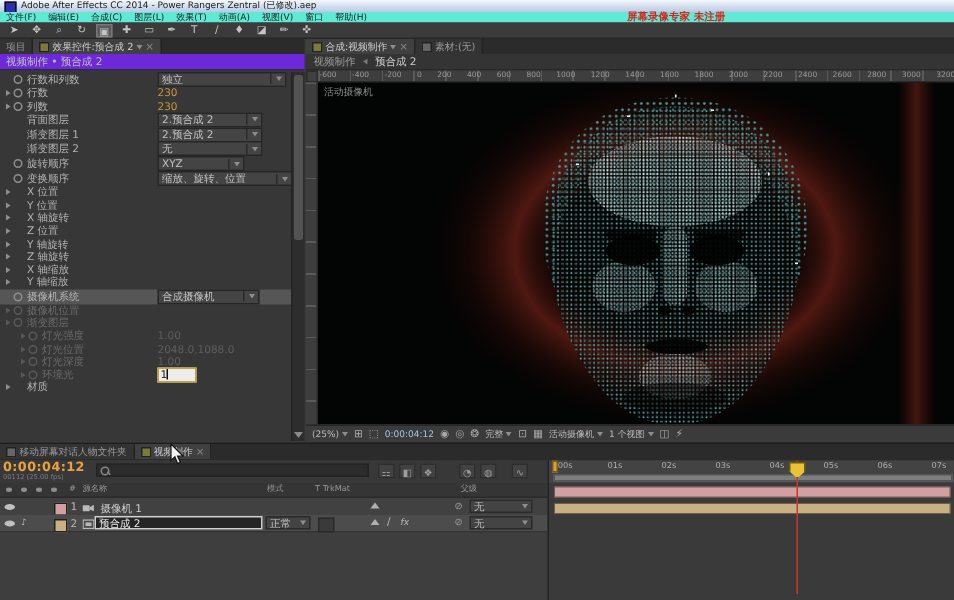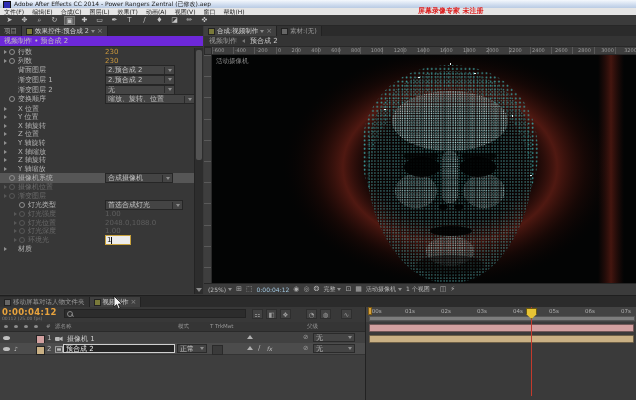--- a/index.html
+++ b/index.html
@@ -5,29 +5,29 @@
   html,body{margin:0;padding:0;background:#222;}
   #app{position:relative;width:636px;height:400px;overflow:hidden;
        font-family:"DejaVu Sans","Liberation Sans",sans-serif;
        background:#3a3a3a;color:#b8b8b8;font-size:7px;-webkit-font-smoothing:antialiased;}
   .abs{position:absolute;}
   
   #titlebar{left:0;top:0;width:636px;height:8px;
     background:linear-gradient(#f4f8fd,#cfdcee 60%,#b9cbe4);color:#222;
     font-size:6px;line-height:8px;padding-left:14px;box-sizing:border-box;white-space:nowrap;}
   #titlebar .appicon{position:absolute;left:3px;top:1px;width:6px;height:6px;background:#2d2db4;border:1px solid #111;}
-  #menubar{left:0;top:8px;width:636px;height:7px;background:#e5e5e5;color:#1c1c1c;
+  #menubar{left:0;top:8px;width:636px;height:7px;background:#5eead4;color:#1c1c1c;
     font-size:6px;line-height:7px;display:flex;gap:8px;padding-left:4px;box-sizing:border-box;}
   #menubar .watermark{position:absolute;left:418px;top:0;color:#dd2020;font-weight:bold;font-size:7px;line-height:7px;}
   #toolbar{left:0;top:15px;width:636px;height:11px;background:#3b3b3b;border-bottom:1px solid #272727;
     display:flex;align-items:center;gap:4px;padding-left:4px;box-sizing:border-box;}
   .tool{width:11px;height:9px;color:#c4c4c4;font-size:7px;line-height:9px;text-align:center;}
   .tool.sel{background:#5a5a5a;border:1px solid #777;box-sizing:border-box;}
   
-  .tabbar{background:#2b2b2b;display:flex;align-items:flex-end;height:10px;}
+  .tabbar{background:#2b2b2b;display:flex;align-items:flex-start;height:10px;}
   .tab{height:10px;display:flex;align-items:center;gap:2px;padding:0 4px;background:#333;
        color:#9a9a9a;font-size:6.5px;white-space:nowrap;border-right:1px solid #222;}
   .tab.active{background:#404040;color:#cfcfcf;}
   .grip{width:5px;height:5px;background:#7a7a3a;border:1px solid #222;}
   .grip.gray{background:#666;}
   .caret{width:0;height:0;border-left:2.5px solid transparent;border-right:2.5px solid transparent;border-top:3px solid #8d8d8d;}
   .xclose{color:#888;font-size:7px;line-height:6px;}
   
   #fx-panel{left:0;top:26px;width:203px;height:268px;background:#373737;}
   #fx-header{position:absolute;left:0;top:10px;width:203px;height:11px;background:#6d28d9;
@@ -182,20 +182,32 @@
         <span>效果控件:预合成 2</span>
         <span class="caret"></span>
         <span class="xclose">×</span>
       </div>
     </div>
     <div id="fx-header">
       <span>视频制作 • 预合成 2</span>
     </div>
 
     <div id="fx-rows">
+      <div class="er dd">
+        <span class="tri ph"></span>
+          <span class="watch"></span>
+        <span class="lbl">行数和列数</span>
+        <span class="valwrap">
+            <span class="ddbox" style="width:80px">
+              <span>独立</span>
+              <span class="dv"></span>
+              <span class="caret"></span>
+            </span>
+          </span>
+      </div>
       <div class="er">
         <span class="tri"></span>
           <span class="watch"></span>
         <span class="lbl">行数</span>
         <span class="valwrap">
             <span class="num">230</span>
           </span>
       </div>
       <div class="er">
         <span class="tri"></span>
@@ -237,20 +249,32 @@
             <span class="ddbox" style="width:64px">
               <span>无</span>
               <span class="dv"></span>
               <span class="caret"></span>
             </span>
           </span>
       </div>
       <div class="er dd">
         <span class="tri ph"></span>
           <span class="watch"></span>
+        <span class="lbl">旋转顺序</span>
+        <span class="valwrap">
+            <span class="ddbox" style="width:52px">
+              <span>XYZ</span>
+              <span class="dv"></span>
+              <span class="caret"></span>
+            </span>
+          </span>
+      </div>
+      <div class="er dd">
+        <span class="tri ph"></span>
+          <span class="watch"></span>
         <span class="lbl">变换顺序</span>
         <span class="valwrap">
             <span class="ddbox" style="width:84px">
               <span>缩放、旋转、位置</span>
               <span class="dv"></span>
               <span class="caret"></span>
             </span>
           </span>
       </div>
       <div class="er">
@@ -274,26 +298,26 @@
           <span class="lbl">Z 位置</span>
         </div>
       <div class="er">
           <span class="tri"></span>
           <span class="watch ph"></span>
           <span class="lbl">Y 轴旋转</span>
         </div>
       <div class="er">
           <span class="tri"></span>
           <span class="watch ph"></span>
+          <span class="lbl">Z 轴旋转</span>
+        </div>
+      <div class="er">
+          <span class="tri"></span>
+          <span class="watch ph"></span>
           <span class="lbl">X 轴缩放</span>
-        </div>
-      <div class="er">
-          <span class="tri"></span>
-          <span class="watch ph"></span>
-          <span class="lbl">Z 轴旋转</span>
         </div>
       <div class="er">
           <span class="tri"></span>
           <span class="watch ph"></span>
           <span class="lbl">Y 轴缩放</span>
         </div>
       <div class="er dd sel">
         <span class="tri ph"></span>
           <span class="watch"></span>
         <span class="lbl">摄像机系统</span>
@@ -308,32 +332,20 @@
       <div class="er gray">
           <span class="tri"></span>
           <span class="watch ph"></span>
           <span class="lbl">摄像机位置</span>
         </div>
       <div class="er gray">
           <span class="tri"></span>
           <span class="watch ph"></span>
           <span class="lbl">渐变图层</span>
         </div>
-      <div class="er dd" style="padding-left:10px">
-        <span class="tri ph"></span>
-          <span class="watch"></span>
-        <span class="lbl">灯光类型</span>
-        <span class="valwrap">
-            <span class="ddbox" style="width:72px">
-              <span>首选合成灯光</span>
-              <span class="dv"></span>
-              <span class="caret"></span>
-            </span>
-          </span>
-      </div>
       <div class="er gray" style="padding-left:10px">
         <span class="tri"></span>
           <span class="watch"></span>
         <span class="lbl">灯光强度</span>
         <span class="valwrap">
             <span class="num">1.00</span>
           </span>
       </div>
       <div class="er gray" style="padding-left:10px">
         <span class="tri ph"></span>

